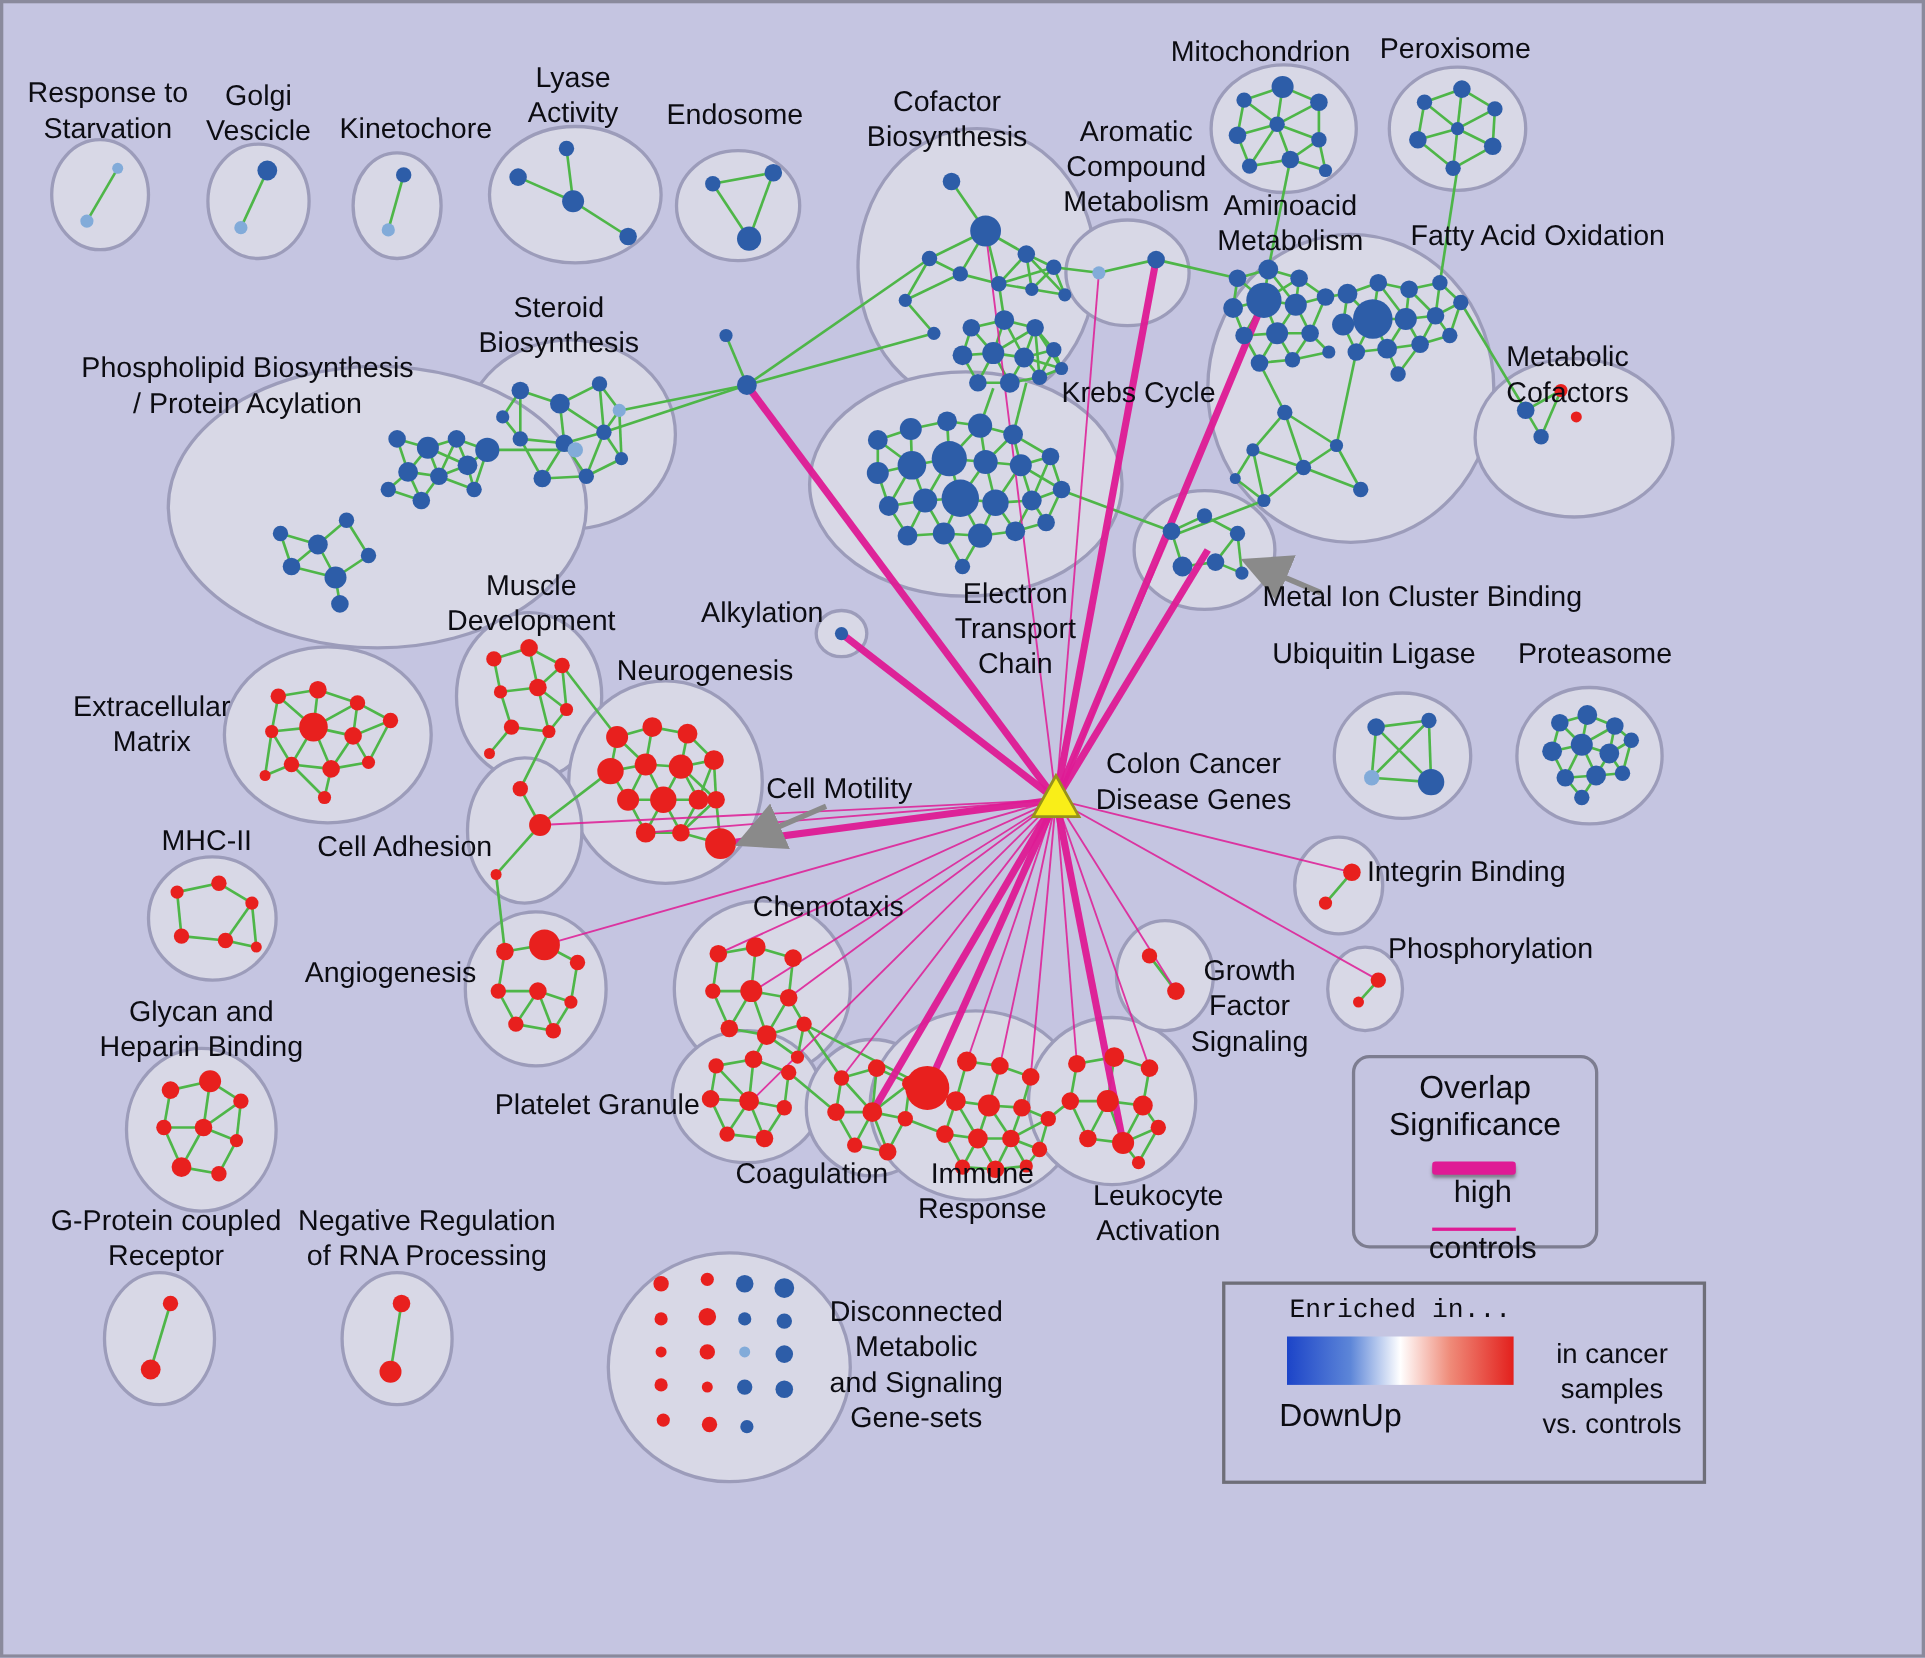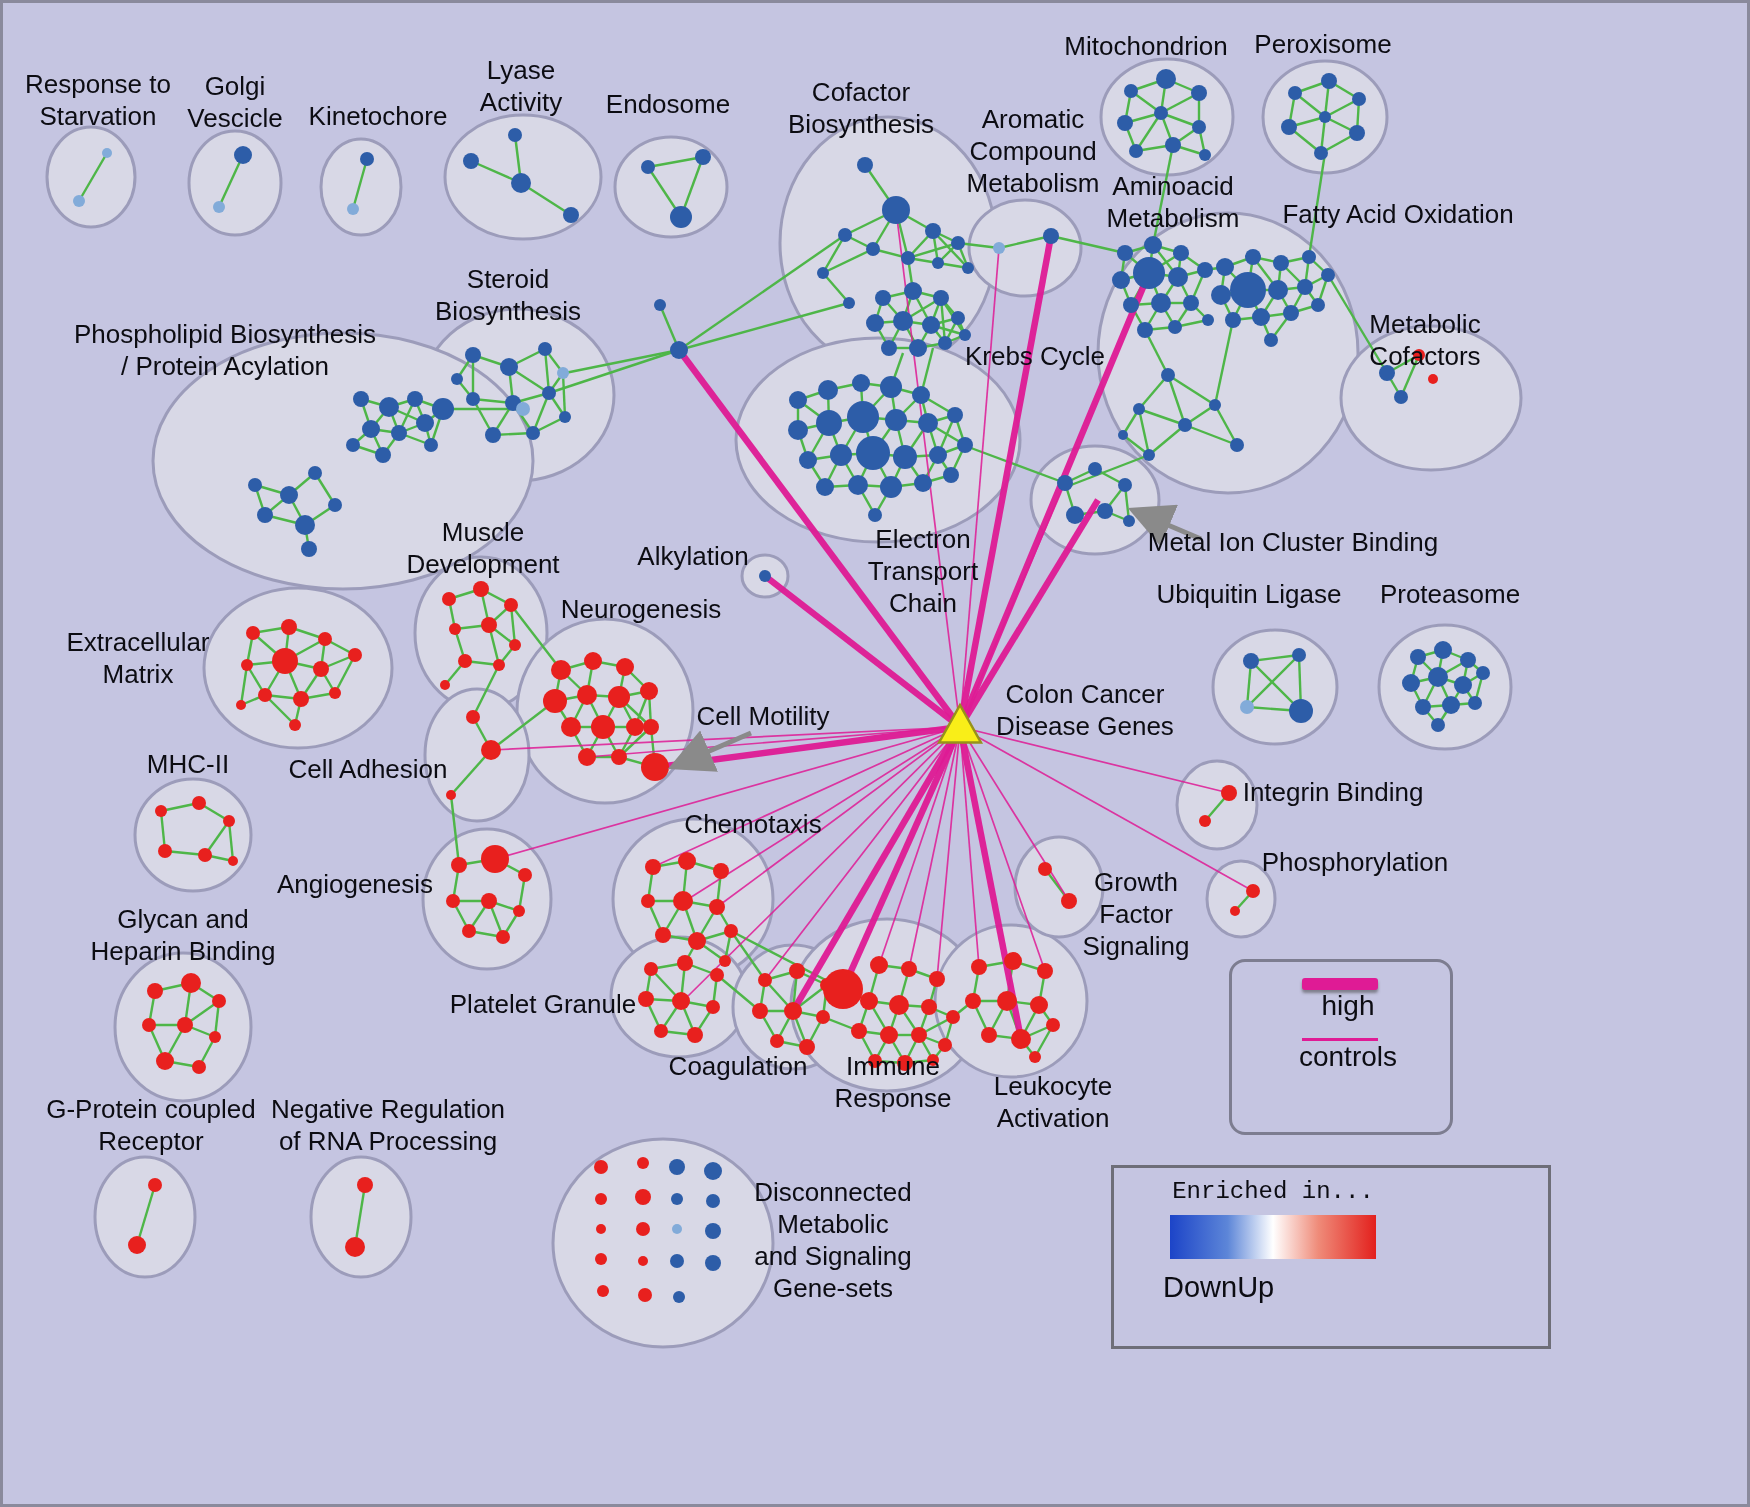--- a/index.html
+++ b/index.html
@@ -982,36 +982,45 @@
         <text x="830" y="1198" text-anchor="middle" class="lbl">Disconnected</text>
         <text x="830" y="1230" text-anchor="middle" class="lbl">Metabolic</text>
         <text x="830" y="1262" text-anchor="middle" class="lbl">and Signaling</text>
         <text x="830" y="1294" text-anchor="middle" class="lbl">Gene-sets</text>
         <text x="1082" y="700" text-anchor="middle" class="lbl">Colon Cancer</text>
         <text x="1082" y="732" text-anchor="middle" class="lbl">Disease Genes</text>
       </g>
     </svg>
 
   <div class="legend legend-overlap">
+    <div class="lo-title">
+      <div>Overlap</div>
+      <div>Significance</div>
+    </div>
     <div class="lo-row">
       <span class="sw-high"></span>
       <span>high</span>
     </div>
     <div class="lo-row">
       <span class="sw-mod"></span>
       <span>controls</span>
     </div>
   </div>
 
   <div class="legend legend-enrich">
     <div class="en-title">Enriched in...</div>
     <div class="en-flex">
       <div class="en-left">
         <div class="gradient-bar"></div>
         <div class="en-scale">
           <span>Down</span>
           <span>Up</span>
         </div>
       </div>
+      <div class="en-note">
+        <div>in cancer</div>
+        <div>samples</div>
+        <div>vs. controls</div>
+      </div>
     </div>
   </div>
 
 </div>
 
 </body></html>

